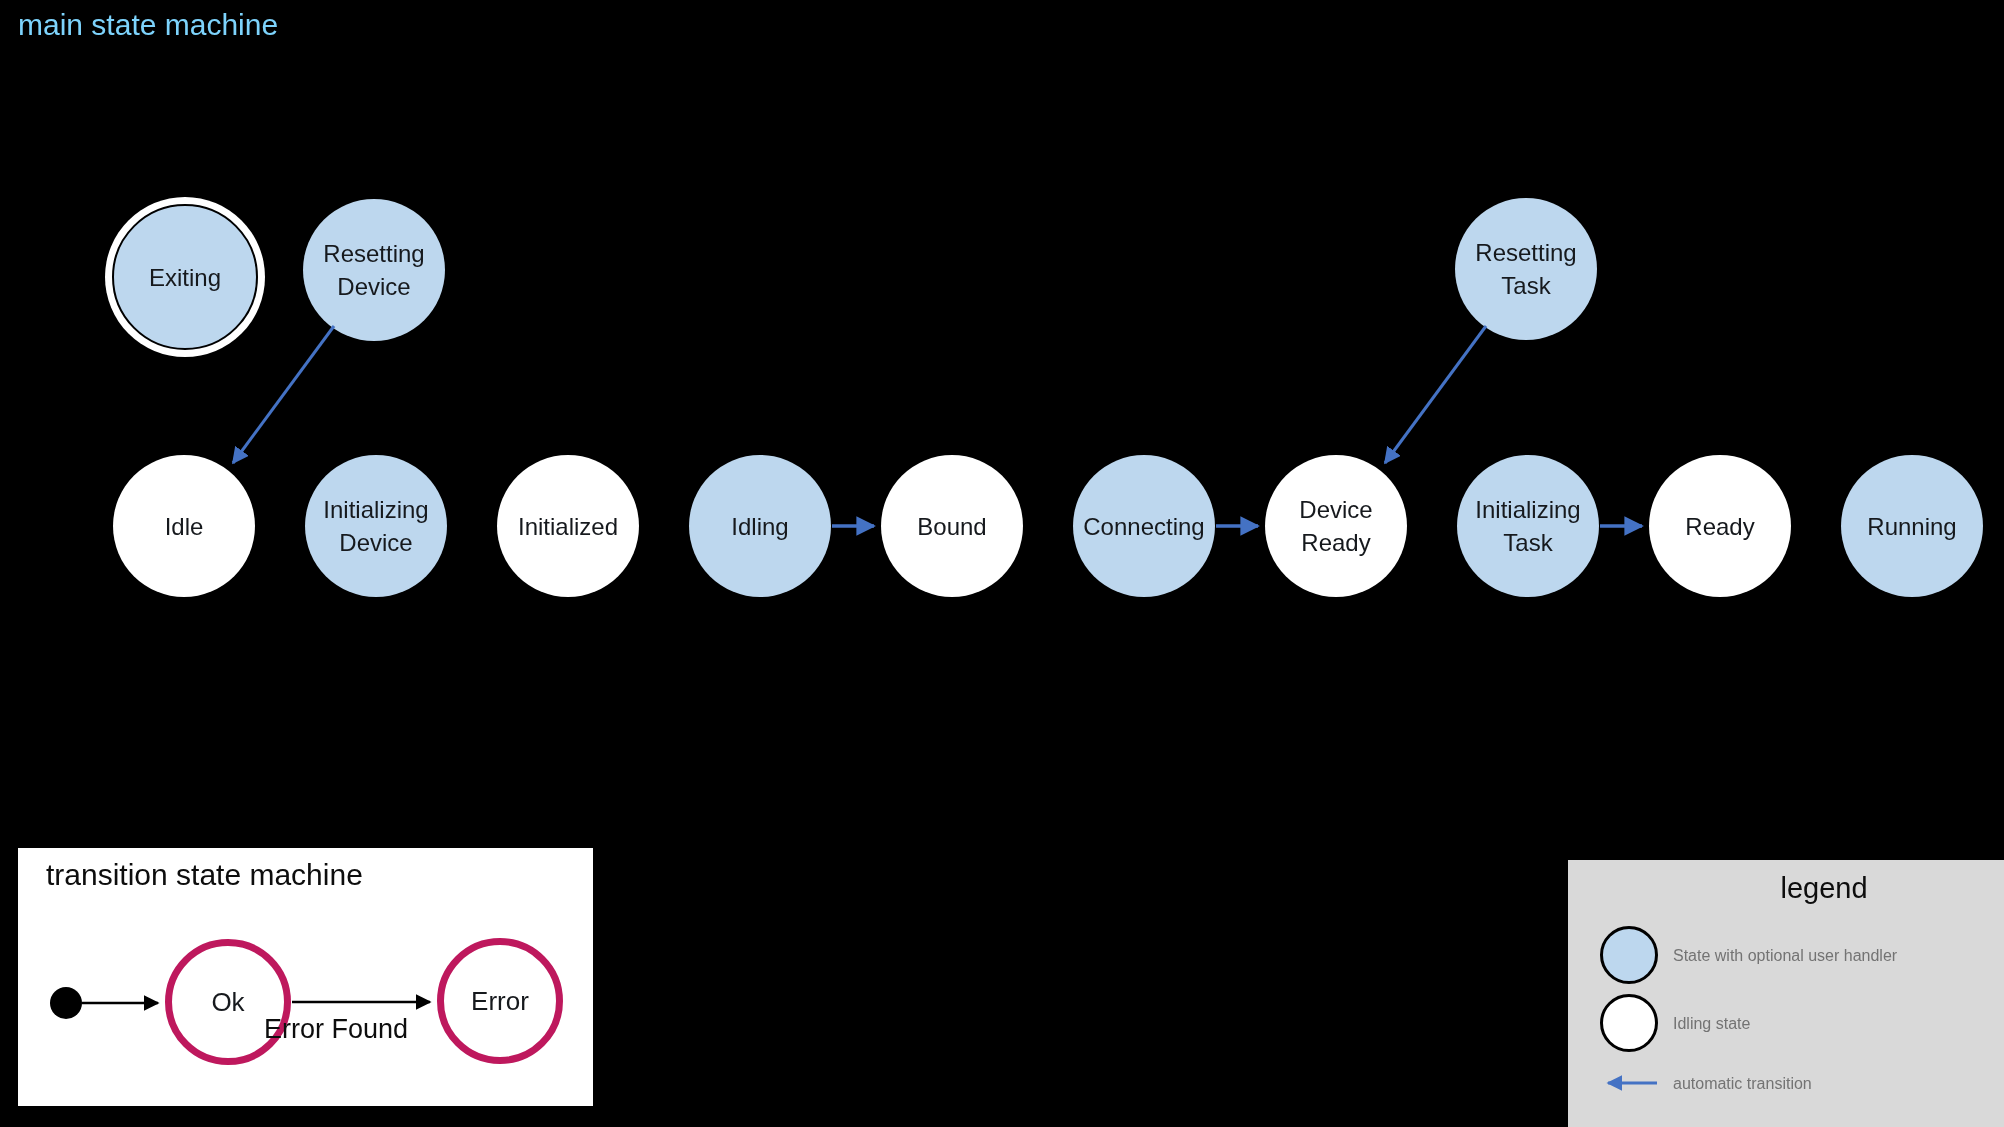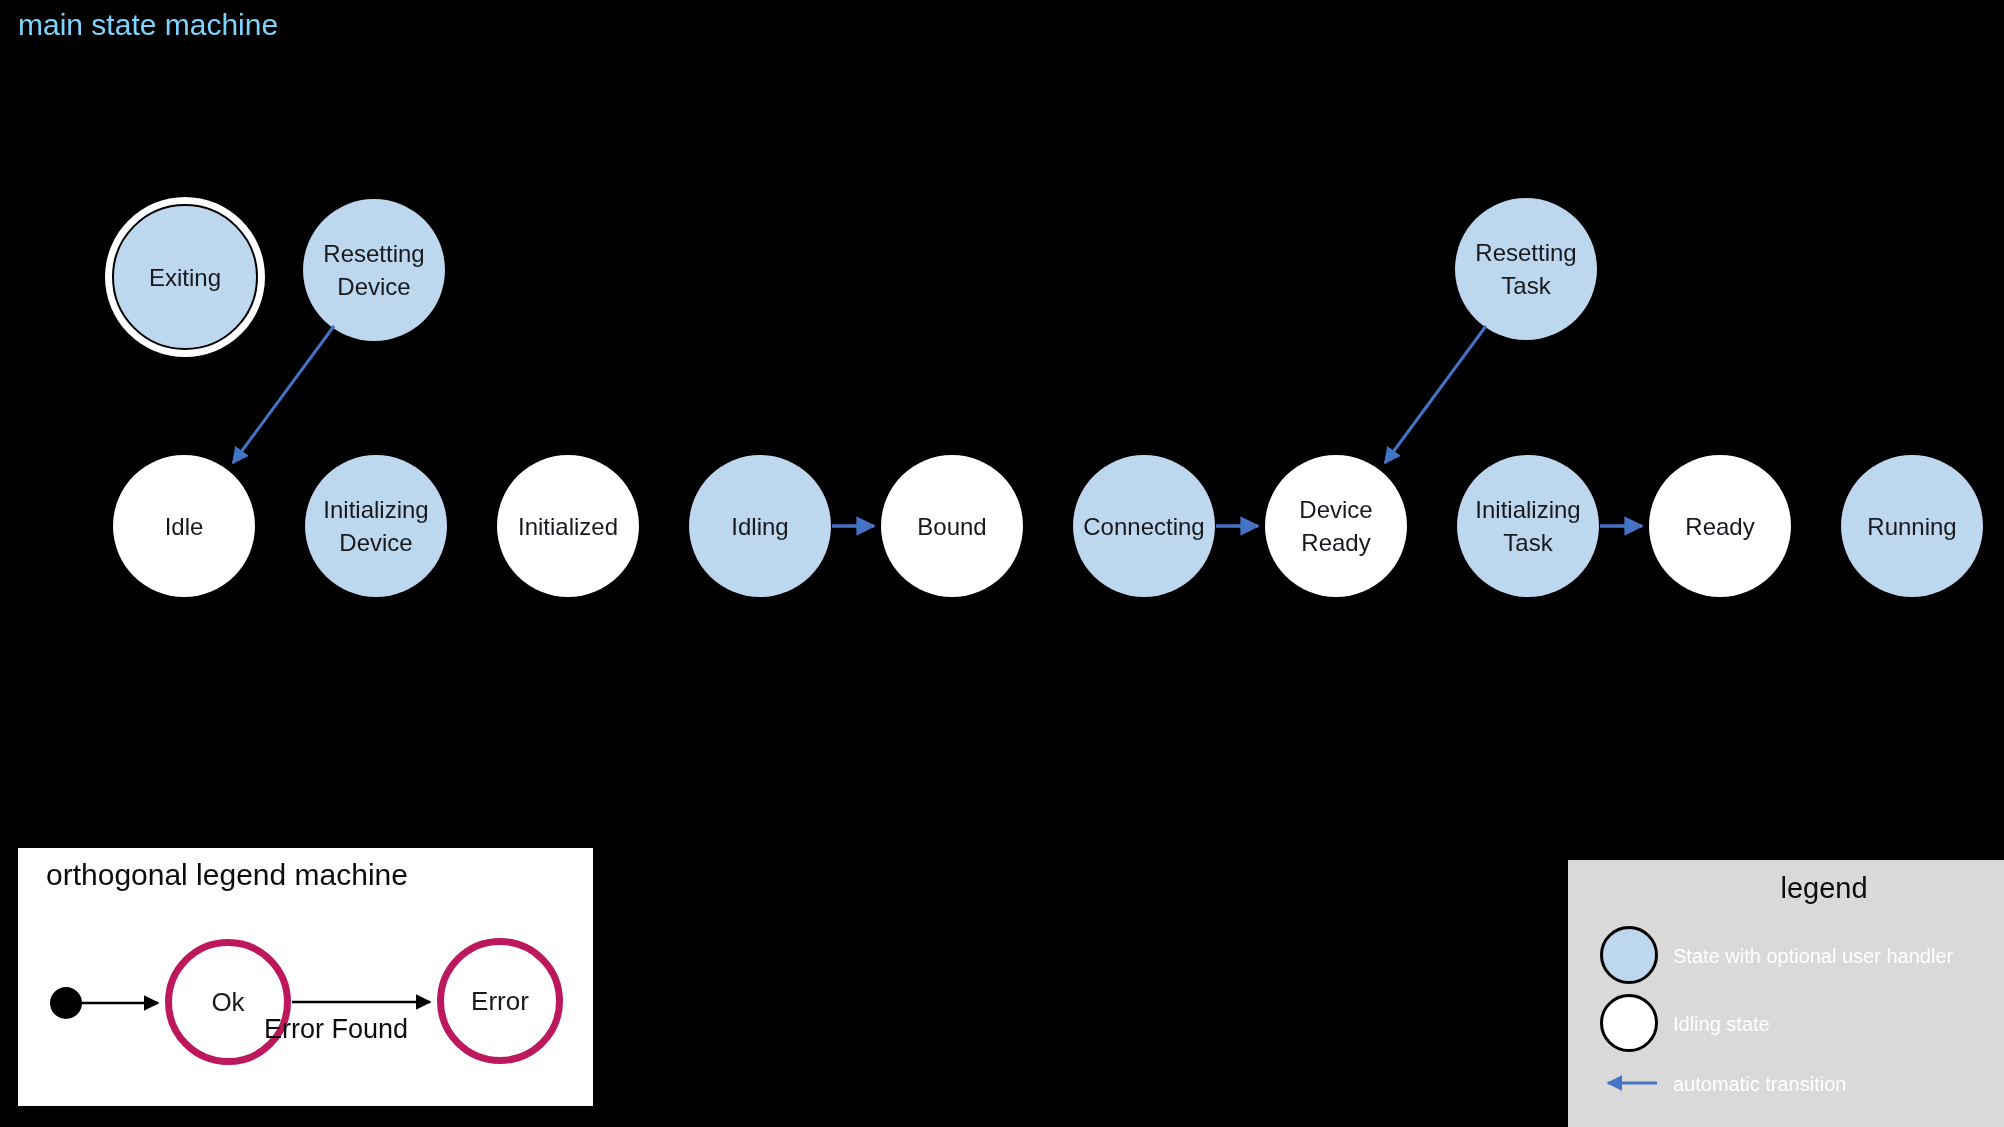--- a/index.html
+++ b/index.html
@@ -29,21 +29,21 @@
   .transition-label{position:absolute;left:264px;top:1014px;width:200px;
                     font-size:27px;color:#0d0d0d;}
   
   .legend-box{position:absolute;left:1568px;top:860px;width:436px;height:267px;background:#d9d9d9;}
   .legend-title{position:absolute;left:1568px;top:872px;width:512px;text-align:center;
                 font-size:29px;color:#0d0d0d;}
   .legend-circle{position:absolute;left:1600px;width:58px;height:58px;border-radius:50%;
                  border:3px solid #000;box-sizing:border-box;}
   .legend-circle.handler{background:#bdd7ee;top:926px;}
   .legend-circle.idling{background:#ffffff;top:994px;}
-  .legend-label{position:absolute;left:1673px;font-size:20px;color:#ffffff;line-height:26px;}
+  .legend-label{position:absolute;left:1673px;font-size:16px;color:#737373;line-height:26px;}
   .legend-label.l1{top:943px;}
   .legend-label.l2{top:1011px;}
   .legend-label.l3{top:1071px;}
   
   .overlay{position:absolute;left:0;top:0;z-index:10;pointer-events:none;}
 </style>
 </head>
 <body>
 
 <div class="page-title">main state machine</div>
@@ -92,21 +92,21 @@
 Task</span>
 </div>
 <div class="state idling" style="left:1649px;top:455px;">
   <span class="state-label">Ready</span>
 </div>
 <div class="state handler" style="left:1841px;top:455px;">
   <span class="state-label">Running</span>
 </div>
 
 <div class="ortho-box"></div>
-<div class="ortho-title">orthogonal legend machine</div>
+<div class="ortho-title">transition state machine</div>
 <div class="initial-dot"></div>
 <div class="ortho-state ok">
   <span class="state-label">Ok</span>
 </div>
 <div class="ortho-state error">
   <span class="state-label">Error</span>
 </div>
 <div class="transition-label">Error Found</div>
 
 <div class="legend-box"></div>

